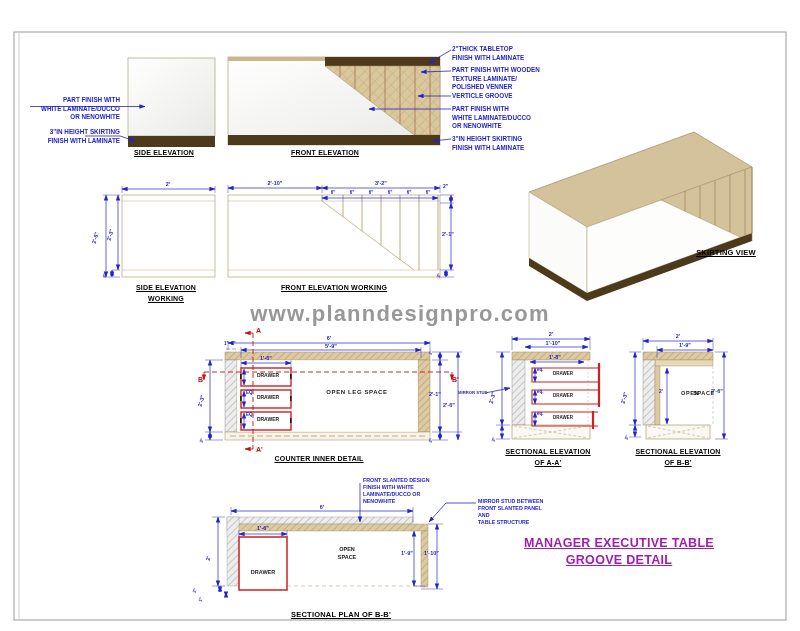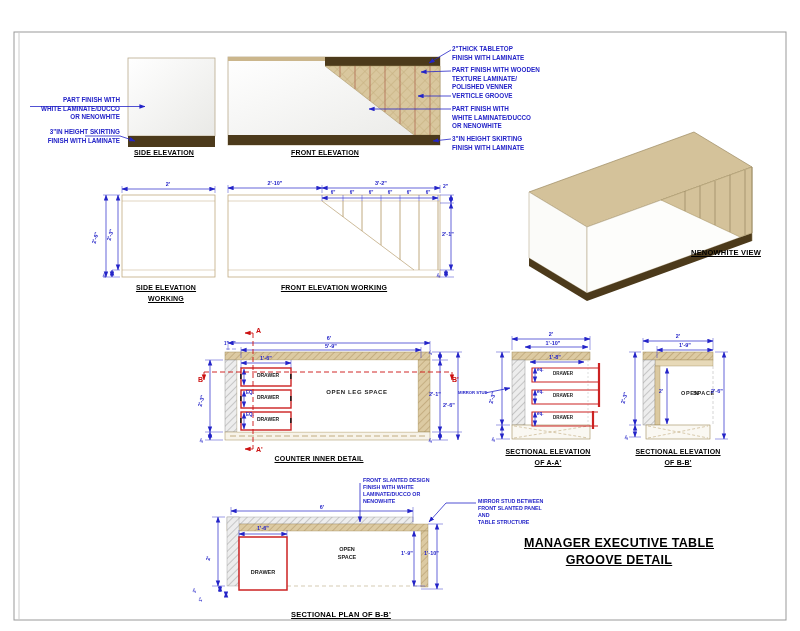--- a/index.html
+++ b/index.html
@@ -13,21 +13,21 @@
   .blk{color:#1a1a1a}
   .c{transform:translateX(-50%)}
   .rot{transform:rotate(-75deg);transform-origin:0 100%}
   .lbl{font:bold 7px/1 "Liberation Sans",sans-serif;color:#000;text-decoration:underline;letter-spacing:.2px}
   .lbl8{font-size:7.5px}
   .ann{font:bold 6.3px/1.35 "Liberation Sans",sans-serif;color:#2424c8}
   .ann2{font:bold 5.3px/1.35 "Liberation Sans",sans-serif;color:#2424c8}
   .rt{text-align:right}
   .mark{font:bold 7px/1 "Liberation Sans",sans-serif;color:#cc1111}
   .wm{font:bold 22px/1 "Liberation Sans",sans-serif;color:#98989a;letter-spacing:1.2px}
-  .ttl{font:bold 12.5px/1 "Liberation Sans",sans-serif;color:#000000;text-decoration:underline;letter-spacing:.3px}
+  .ttl{font:bold 12.5px/1 "Liberation Sans",sans-serif;color:#a21caf;text-decoration:underline;letter-spacing:.3px}
   .ls{letter-spacing:.6px}
 </style>
 </head>
 <body>
 
 <div id="page">
 
 <svg id="lines" width="800" height="631" viewBox="0 0 800 631">
   <defs>
     <marker id="mb" markerWidth="6" markerHeight="5" refX="5.6" refY="2.25" orient="auto-start-reverse" markerUnits="userSpaceOnUse">
@@ -336,31 +336,32 @@
   <span style="display:block">WHITE LAMINATE/DUCCO</span>
   <span style="display:block">OR NENOWHITE</span>
 </div>
 <div class="t ann" style="left:452px;top:135px">
   <span style="display:block">3"IN HEIGHT SKIRTING</span>
   <span style="display:block">FINISH WITH LAMINATE</span>
 </div>
 
 <span class="t lbl c" style="left:164px;top:149px">SIDE ELEVATION</span>
 <span class="t lbl c" style="left:325px;top:149px">FRONT ELEVATION</span>
-<span class="t lbl lbl8 c" style="left:726px;top:249px">NENOWHITE VIEW</span>
+<span class="t lbl lbl8 c" style="left:726px;top:249px">SKIRTING VIEW</span>
 <span class="t lbl c" style="left:166px;top:284px">SIDE ELEVATION</span>
 <span class="t lbl c" style="left:166px;top:295px">WORKING</span>
 <span class="t lbl c" style="left:334px;top:284px">FRONT ELEVATION WORKING</span>
 <span class="t lbl c" style="left:319px;top:455px">COUNTER INNER DETAIL</span>
 <span class="t lbl c" style="left:548px;top:448px">SECTIONAL ELEVATION</span>
 <span class="t lbl c" style="left:548px;top:459px">OF A-A'</span>
 <span class="t lbl c" style="left:678px;top:448px">SECTIONAL ELEVATION</span>
 <span class="t lbl c" style="left:678px;top:459px">OF B-B'</span>
 <span class="t lbl lbl8 c" style="left:341px;top:611px">SECTIONAL PLAN OF B-B'</span>
 
+<span class="t wm c" style="left:400px;top:303px">www.planndesignpro.com</span>
 
 <span class="t ttl c" style="left:619px;top:537px">MANAGER EXECUTIVE TABLE</span>
 <span class="t ttl c" style="left:619px;top:554px">GROOVE DETAIL</span>
 
 <span class="t dim c" style="left:168px;top:182px">2'</span>
 <span class="t dim rot" style="left:97px;top:239px">2'-6"</span>
 <span class="t dim rot" style="left:112px;top:236px">2'-3"</span>
 <span class="t dim rot f45" style="left:107px;top:274px">3"</span>
 
 <span class="t dim c" style="left:275px;top:181px">2'-10"</span>

